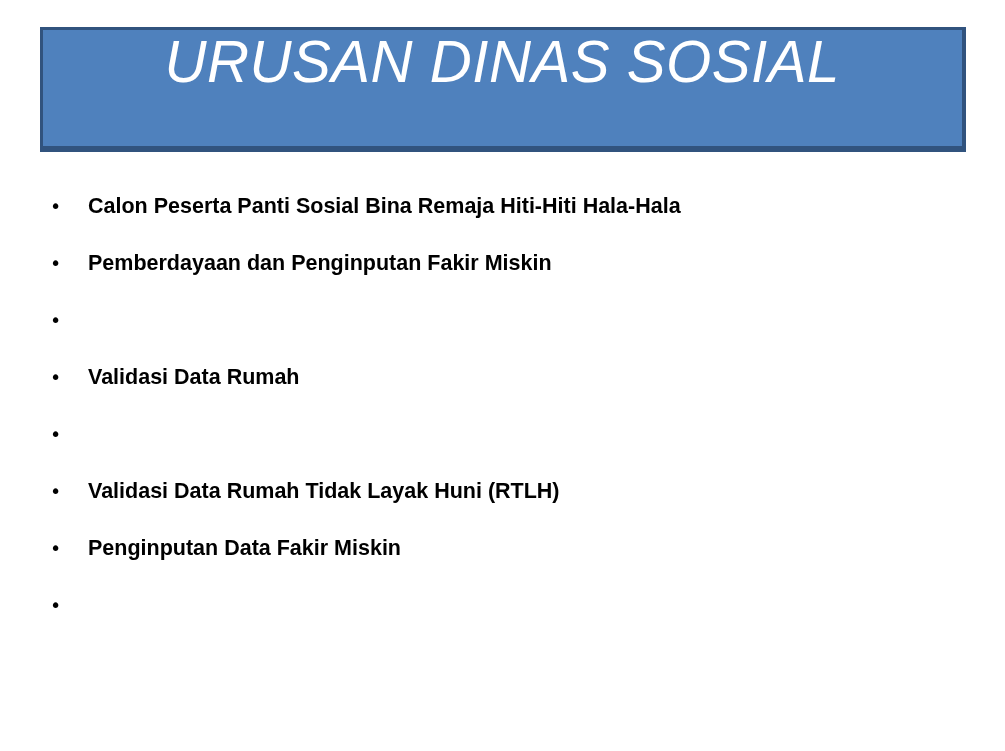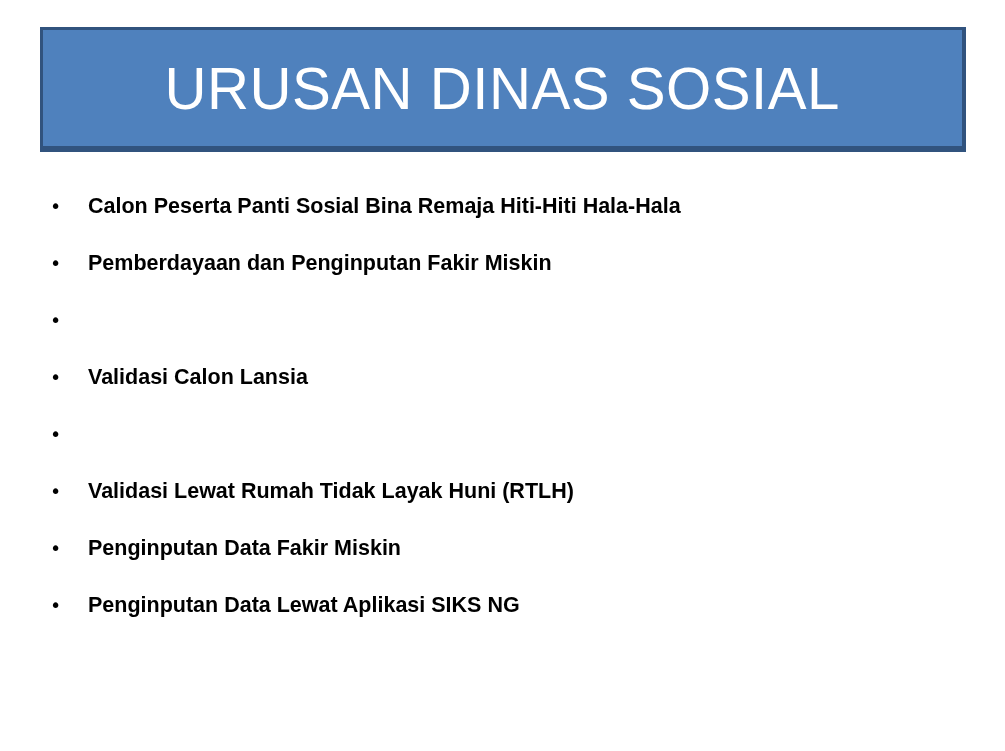--- a/index.html
+++ b/index.html
@@ -30,22 +30,22 @@
     top: 27px;
     width: 926px;
     height: 125px;
     box-sizing: border-box;
     background: #4F81BD;
     border-top: 3px solid #31537E;
     border-left: 3px solid #31537E;
     border-right: 4px solid #31537E;
     border-bottom: 6px solid #31537E;
     display: flex;
-    align-items: center;
     justify-content: center;
+    font-style: italic;
   }
 
   .title-text {
     color: #FFFFFF;
     font-family: "Liberation Sans", "DejaVu Sans", sans-serif;
     font-size: 60px;
     font-weight: 300;
     line-height: 1.05;
     letter-spacing: 0.5px;
     text-align: center;
@@ -112,32 +112,31 @@
     </li>
     <li class="bullet-item">
       <span class="bullet-marker">•</span>
       <span class="bullet-label">Pemberdayaan dan Penginputan Fakir Miskin</span>
     </li>
     <li class="bullet-item">
       <span class="bullet-marker">•</span>
     </li>
     <li class="bullet-item">
       <span class="bullet-marker">•</span>
-      <span class="bullet-label">Validasi Calon Lansia</span>
+      <span class="bullet-label">Validasi Data Rumah</span>
     </li>
     <li class="bullet-item">
       <span class="bullet-marker">•</span>
     </li>
     <li class="bullet-item">
       <span class="bullet-marker">•</span>
-      <span class="bullet-label">Validasi Lewat Rumah Tidak Layak Huni (RTLH)</span>
+      <span class="bullet-label">Validasi Data Rumah Tidak Layak Huni (RTLH)</span>
     </li>
     <li class="bullet-item">
       <span class="bullet-marker">•</span>
       <span class="bullet-label">Penginputan Data Fakir Miskin</span>
     </li>
     <li class="bullet-item">
       <span class="bullet-marker">•</span>
-      <span class="bullet-label">Penginputan Data Lewat Aplikasi SIKS NG</span>
     </li>
   </ul>
 
 </div>
 
 </body></html>

